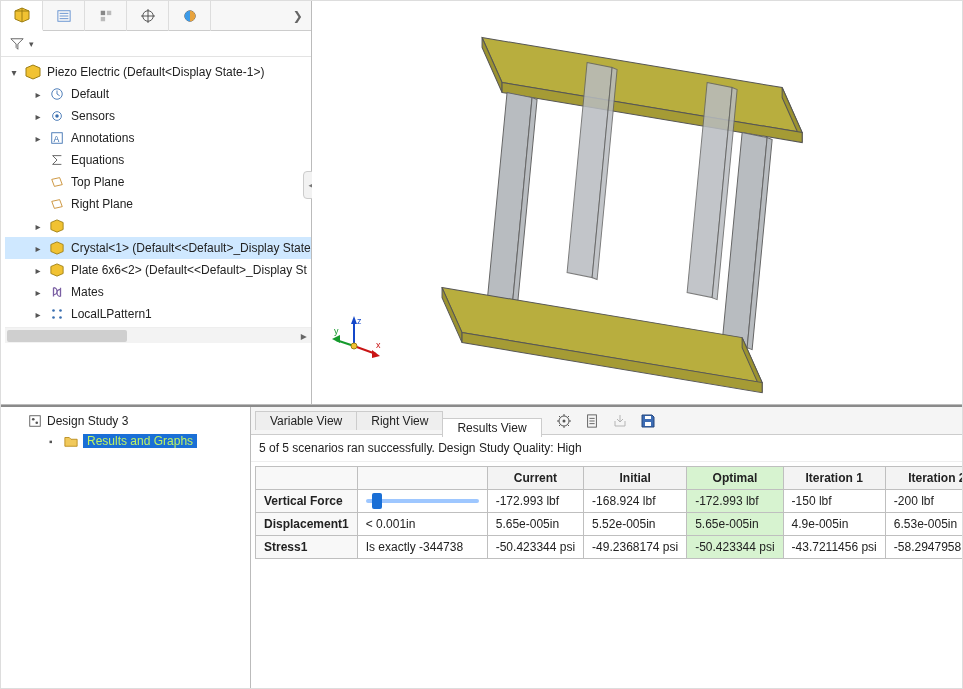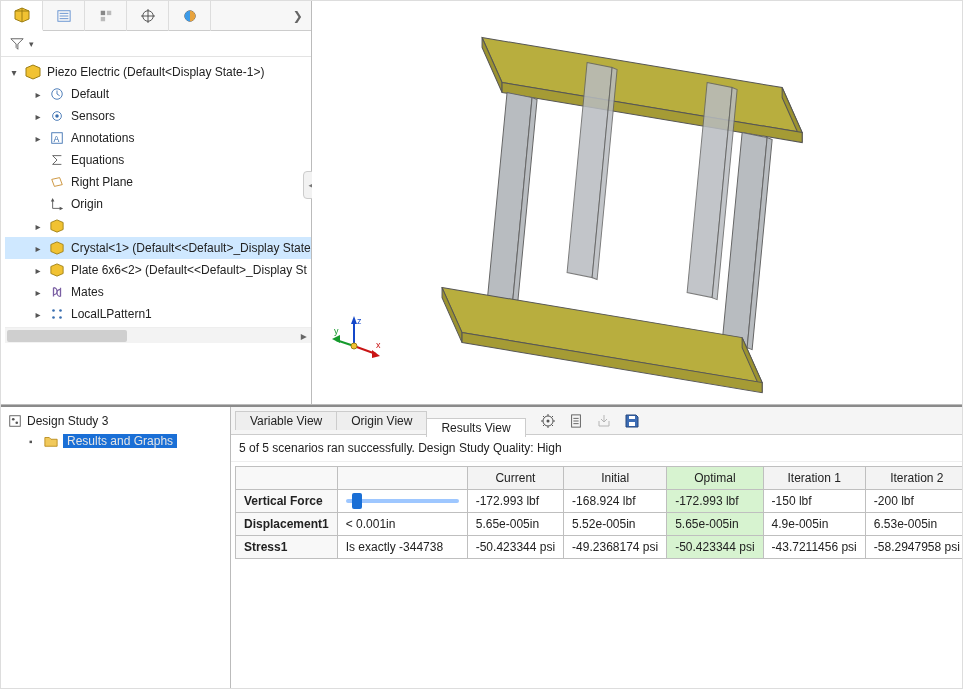--- a/index.html
+++ b/index.html
@@ -28,38 +28,38 @@
   .tree .hscroll .thumb { position: absolute; left: 2px; top: 2px; width: 120px; height: 12px; background: #cfcfcf; border-radius: 2px; }
   .tree .hscroll .arrow { position: absolute; top: 1px; width: 14px; height: 14px; display: flex; align-items: center; justify-content: center; color: #666; }
   .tree .hscroll .arrow.l { left: 0; }
   .tree .hscroll .arrow.r { right: 0; }
 
   
   .viewport { flex: 1; position: relative; background: #ffffff; }
   .triad { position: absolute; left: 20px; bottom: 40px; width: 50px; height: 50px; }
 
   
-  .bottom { flex: 1; display: flex; border-top: 2px solid #8a8a8a; }
+  .bottom { flex: 1; display: flex; border-top: 2px solid #8a8a8a; padding-left: 20px; }
   .study-tree { flex: 0 0 230px; border-right: 1px solid #bbb; padding: 4px 6px; }
   .study-tree .root { display: flex; align-items: center; gap: 4px; height: 20px; }
   .study-tree .child { display: flex; align-items: center; gap: 4px; height: 20px; padding-left: 22px; }
-  .study-tree .sel { background: #1a6fd6; color: #e5e5e5; padding: 0 4px; }
+  .study-tree .sel { background: #1a6fd6; color: #bef264; padding: 0 4px; }
 
   .results { flex: 1; display: flex; flex-direction: column; }
   .res-tabs { display: flex; align-items: center; height: 28px; background: #f5f5f5; border-bottom: 1px solid #ccc; padding-left: 4px; gap: 0; }
   .res-tabs .rtab { padding: 0 14px; height: 19px; display: flex; align-items: center; border: 1px solid #ccc; border-bottom: none; background: #eee; margin-right: -1px; cursor: pointer; font-size: 12px; }
   .res-tabs .rtab.active { background: #fff; position: relative; top: 7px; }
   .res-tabs .ricons { display: flex; align-items: center; gap: 10px; padding-left: 14px; }
   .res-tabs .ricons .icn { width: 18px; height: 18px; display: flex; align-items: center; justify-content: center; color: #555; cursor: pointer; }
 
   .status { padding: 6px 8px; font-size: 12px; border-bottom: 1px solid #eee; }
 
   .grid { border-collapse: collapse; font-size: 12px; margin: 4px 4px; }
   .grid th, .grid td { border: 1px solid #bfbfbf; padding: 4px 8px; text-align: left; white-space: nowrap; }
-  .grid th { background: #f3f3f3; font-weight: 400; text-align: center; }
+  .grid th { background: #f3f3f3; font-weight: 700; text-align: center; }
   .grid .rowhdr { background: #f8f8f8; font-weight: 700; min-width: 100px; }
   .grid td.opt, .grid th.opt { background: #d7f3d0; }
   .grid .slider-cell { min-width: 130px; position: relative; }
   .grid .slider-track { position: absolute; left: 8px; right: 8px; top: 50%; height: 4px; background: #9ec7ff; border-radius: 2px; transform: translateY(-50%); }
   .grid .slider-thumb { position: absolute; left: 14px; top: 50%; width: 10px; height: 16px; background: #1a6fd6; border-radius: 2px; transform: translateY(-50%); }
 
   .ico { display: inline-flex; width: 16px; height: 16px; align-items: center; justify-content: center; }
 
 </style>
 </head>
@@ -183,33 +183,30 @@
               </span>
               <span class="label">Equations</span>
             </div>
             <div class="tree-row child">
               <span class="exp"></span>
               <span class="ico">
                 <svg viewBox="0 0 16 16" width="14" height="14">
                   <polygon points="2,5 11,3 14,11 5,13" fill="none" stroke="#c78a2a"></polygon>
                 </svg>
               </span>
+              <span class="label">Top Plane</span>
+            </div>
+            <div class="tree-row child">
+              <span class="exp"></span>
+              <span class="ico">
+                <svg viewBox="0 0 16 16" width="14" height="14">
+                  <polygon points="2,5 11,3 14,11 5,13" fill="none" stroke="#c78a2a"></polygon>
+                </svg>
+              </span>
               <span class="label">Right Plane</span>
-            </div>
-            <div class="tree-row child">
-              <span class="exp"></span>
-              <span class="ico">
-                <svg viewBox="0 0 16 16" width="14" height="14">
-                  <line x1="3" y1="13" x2="3" y2="3" stroke="#555"></line>
-                  <line x1="3" y1="13" x2="13" y2="13" stroke="#555"></line>
-                  <polygon points="3,1 1,5 5,5" fill="#555"></polygon>
-                  <polygon points="15,13 11,11 11,15" fill="#555"></polygon>
-                </svg>
-              </span>
-              <span class="label">Origin</span>
             </div>
             <div class="tree-row child">
               <span class="exp">▸</span>
               <span class="ico">
                 <svg viewBox="0 0 16 16" width="14" height="14">
                   <polygon points="8,1 15,4 15,12 8,15 1,12 1,4" fill="#f1c232" stroke="#9d7e12"></polygon>
                 </svg>
               </span>
             </div>
             <div class="tree-row child selected">
@@ -324,21 +321,21 @@
             </svg>
         </span>
         <span class="sel">Results and Graphs</span>
       </div>
     </div>
 
     <div class="results">
       <div class="res-tabs">
         <div id="rtabs" style="display: flex;">
             <div class="rtab">Variable View</div>
-            <div class="rtab">Origin View</div>
+            <div class="rtab">Right View</div>
             <div class="rtab active">Results View</div>
           </div>
         <div class="ricons">
           <span class="icn">
             <svg viewBox="0 0 16 16" width="16" height="16">
                 <circle cx="8" cy="8" r="5" fill="none" stroke="#555"></circle>
                 <circle cx="8" cy="8" r="1.5" fill="#555"></circle>
                 <g stroke="#555">
                   <line x1="8" y1="1" x2="8" y2="3"></line>
                   <line x1="8" y1="13" x2="8" y2="15"></line>

